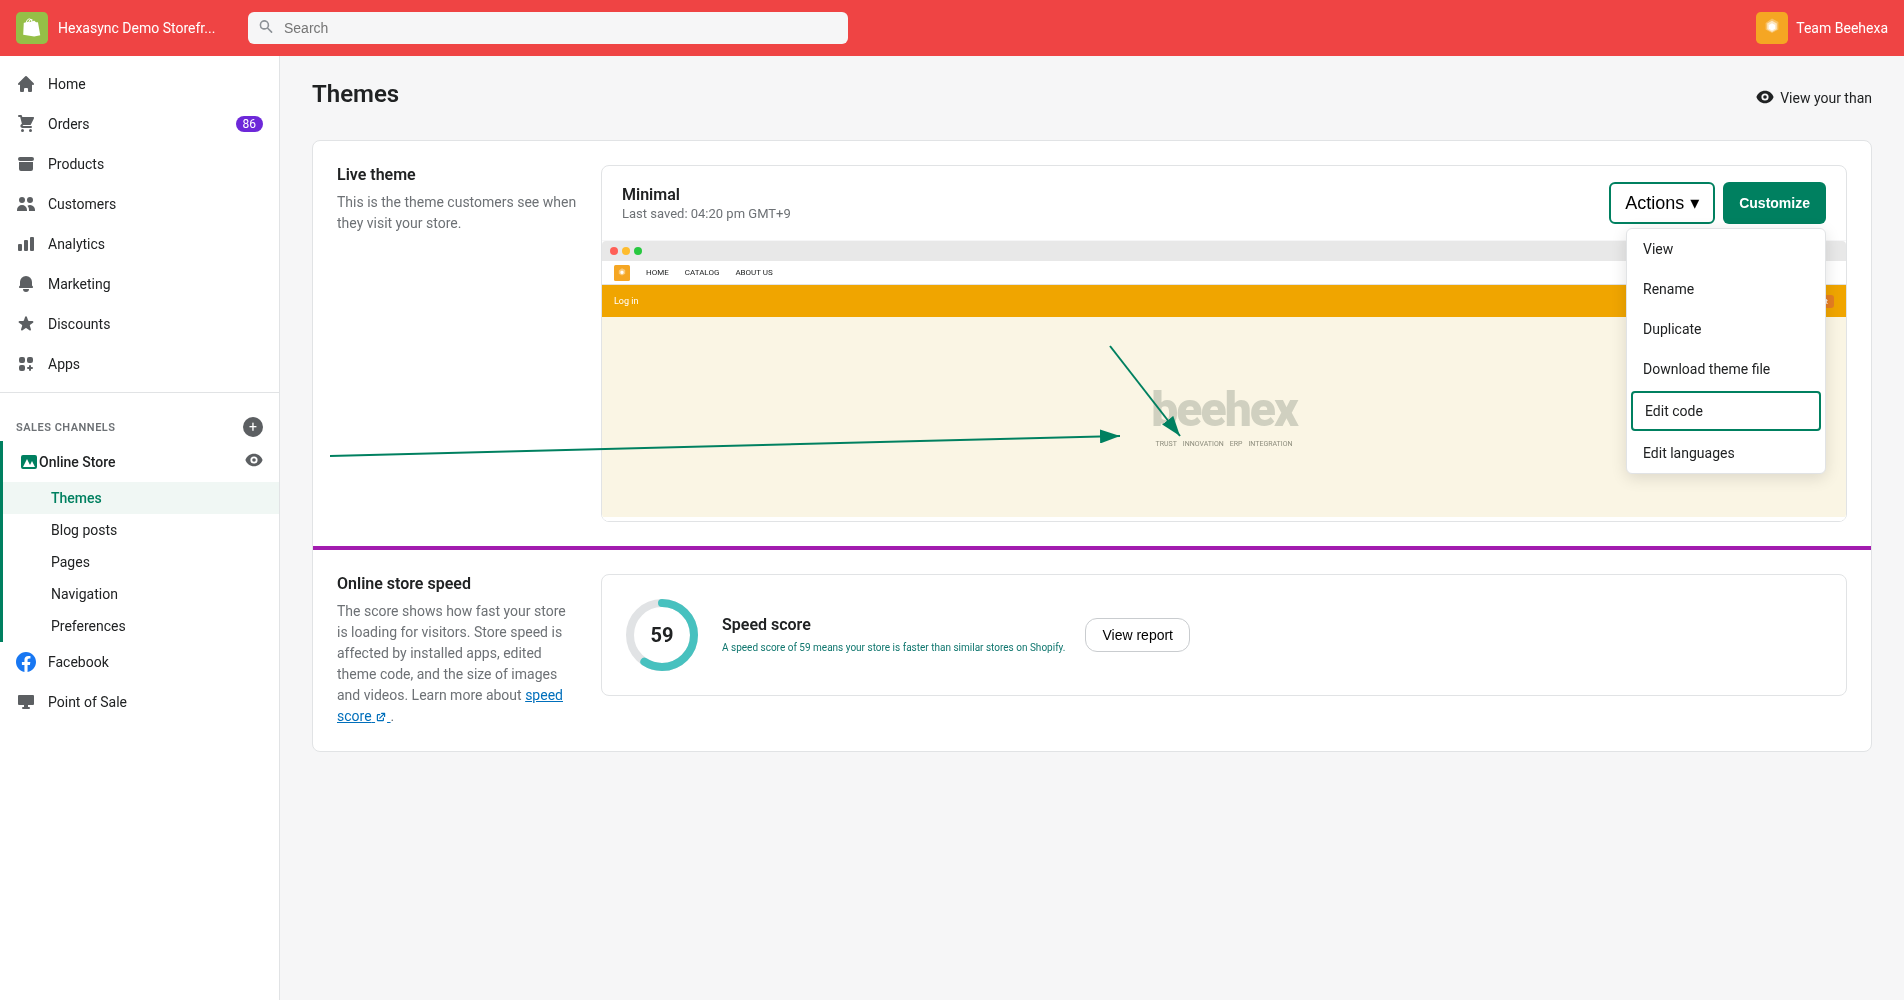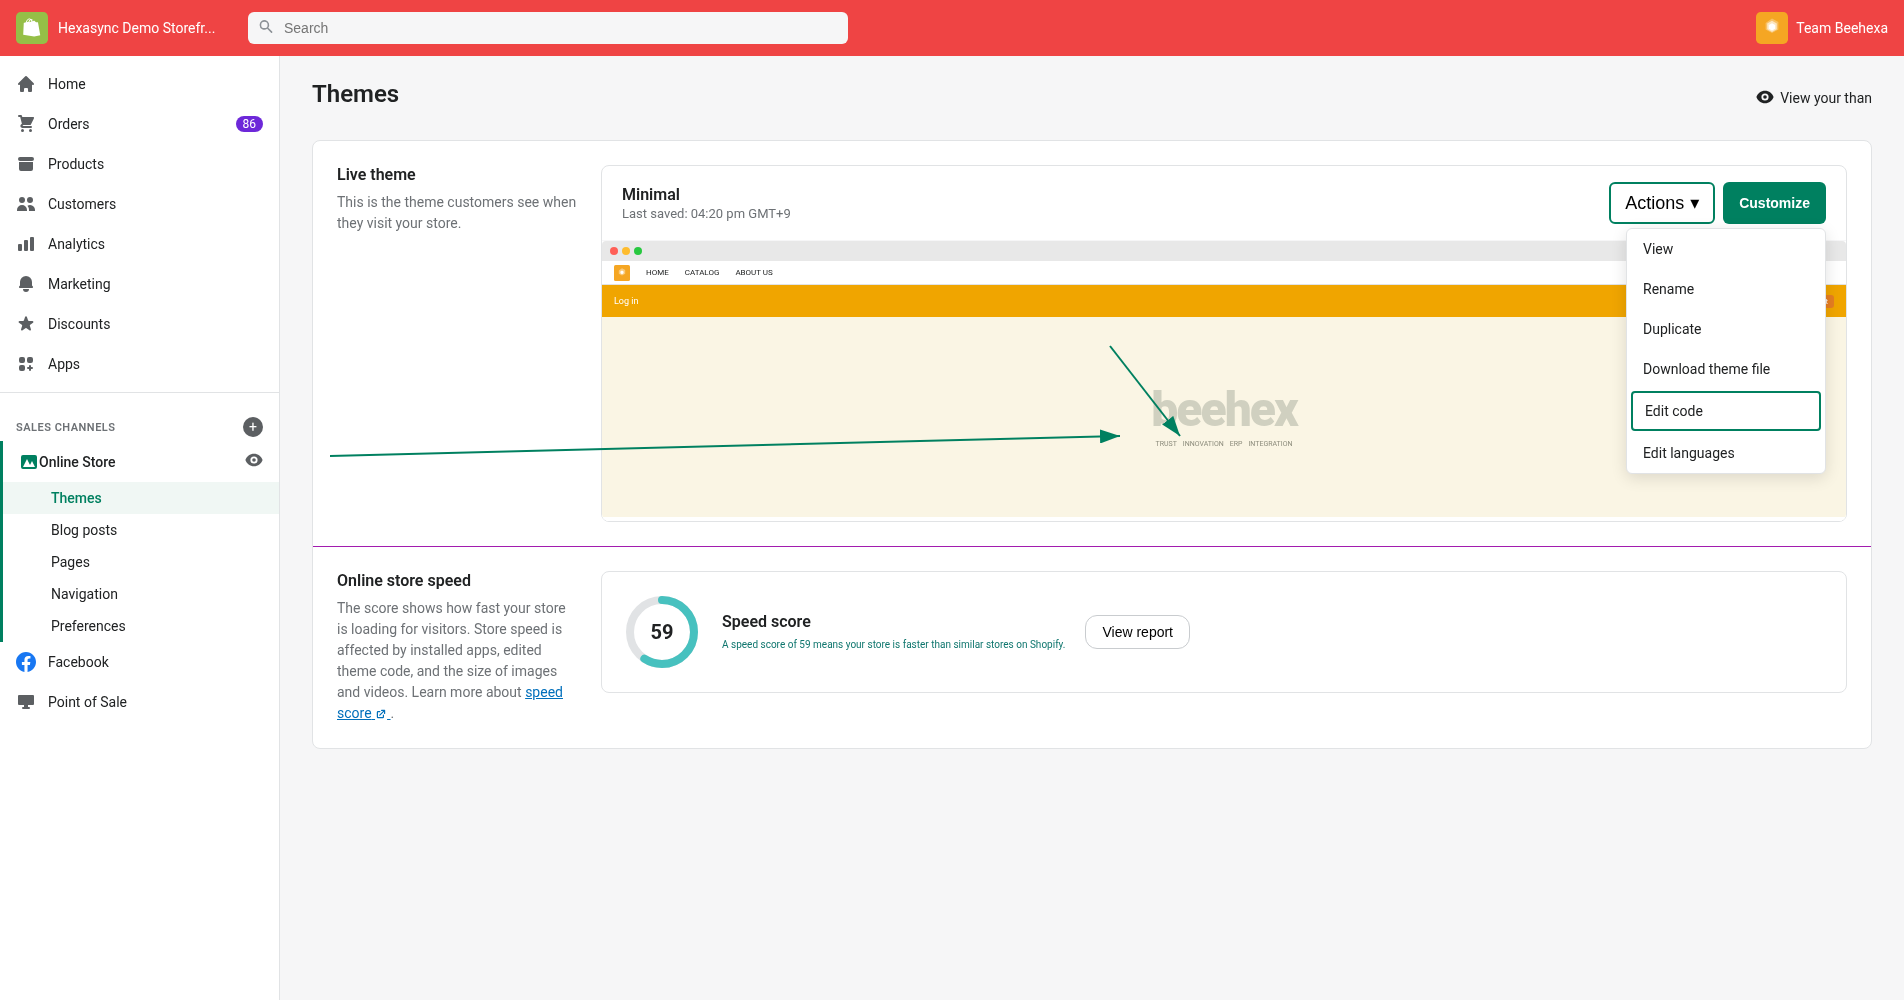--- a/index.html
+++ b/index.html
@@ -338,21 +338,21 @@
                     
                     
                   </div>
                 </div>
               </div>
             </div>
           </div>
         </div>
       </div>
 
-      <div style="border-top: 1px solid #a21caf; padding: 24px;">
+      <div style="border-top: 4px solid #a21caf; padding: 24px;">
         <div style="display:flex; gap:24px; align-items:flex-start;">
           <div style="max-width: 240px;">
             <h2 class="section-title">Online store speed</h2>
             <p class="section-desc">
               <span>The score shows how fast your store is loading for visitors. Store speed is affected by installed apps, edited theme code, and the size of images and videos. Learn more about</span>
               <a class="speed-link">
                 <span>speed score</span>
                 <svg width="12" height="12" viewBox="0 0 20 20" fill="currentColor" style="display:inline;vertical-align:middle;">
                     <path d="M11 3a1 1 0 100 2h2.586l-6.293 6.293a1 1 0 101.414 1.414L15 6.414V9a1 1 0 102 0V4a1 1 0 00-1-1h-5z"></path>
                     <path d="M5 5a2 2 0 00-2 2v8a2 2 0 002 2h8a2 2 0 002-2v-3a1 1 0 10-2 0v3H5V7h3a1 1 0 000-2H5z"></path>

